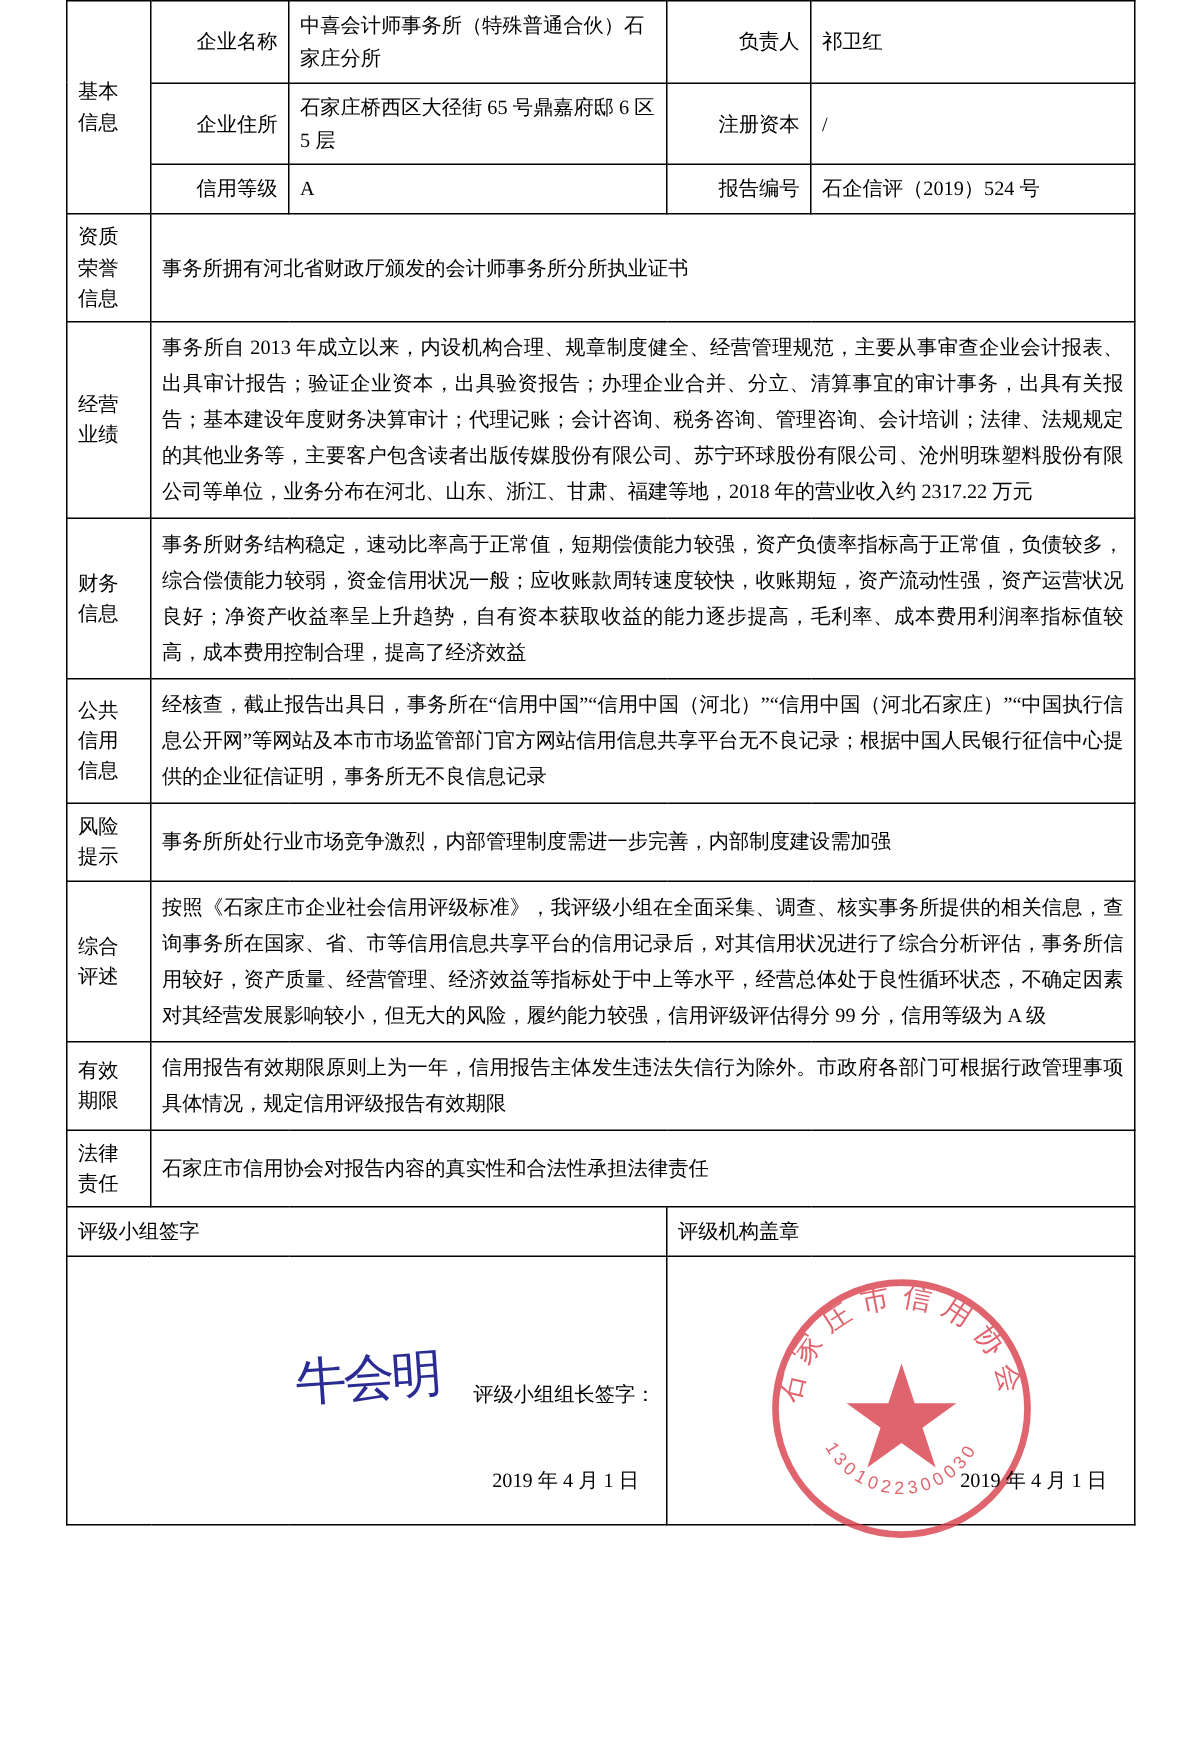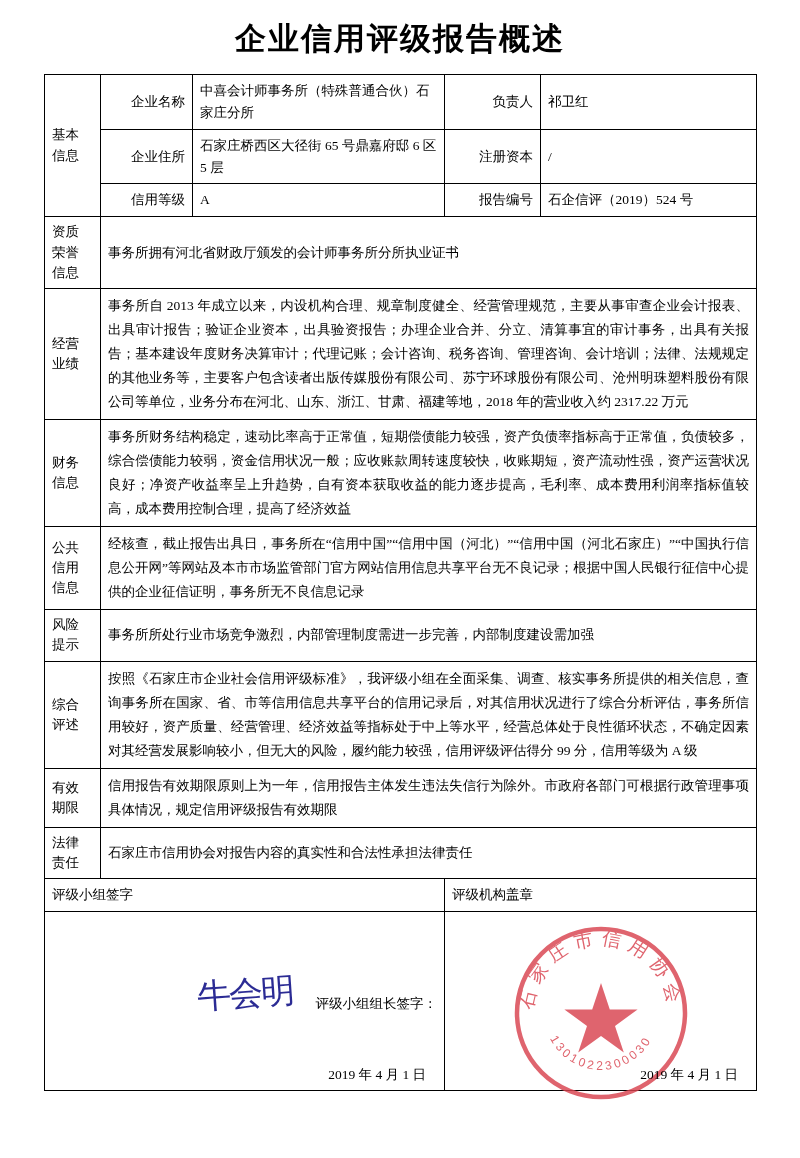--- a/index.html
+++ b/index.html
@@ -76,21 +76,21 @@
     position: relative;
     padding: 10px 12px;
   }
   .sig-line {
     text-align: right;
     padding-top: 6px;
   }
   .sig-date {
     position: absolute;
     right: 18px;
-    bottom: 4px;
+    bottom: 18px;
     font-size: 13.5px;
   }
   .handwriting {
     position: absolute;
     left: 50%;
     transform: translateX(-50%) rotate(-4deg);
     top: 54px;
     font-size: 34px;
     color: #1a1a8c;
     font-family: "DejaVu Serif", serif;
@@ -109,21 +109,20 @@
     pointer-events: none;
   }
   .stamp svg { display: block; }
   .nowrap { white-space: nowrap; }
 </style>
 </head>
 <body>
 
 <div class="page">
 
-  <div class="doc-title">企业信用评级报告概述</div>
 
   <table class="main">
     <colgroup>
       <col style="width:56px">
       <col style="width:92px">
       <col style="width:252px">
       <col style="width:96px">
       <col style="width:216px">
     </colgroup>
     <tbody>

